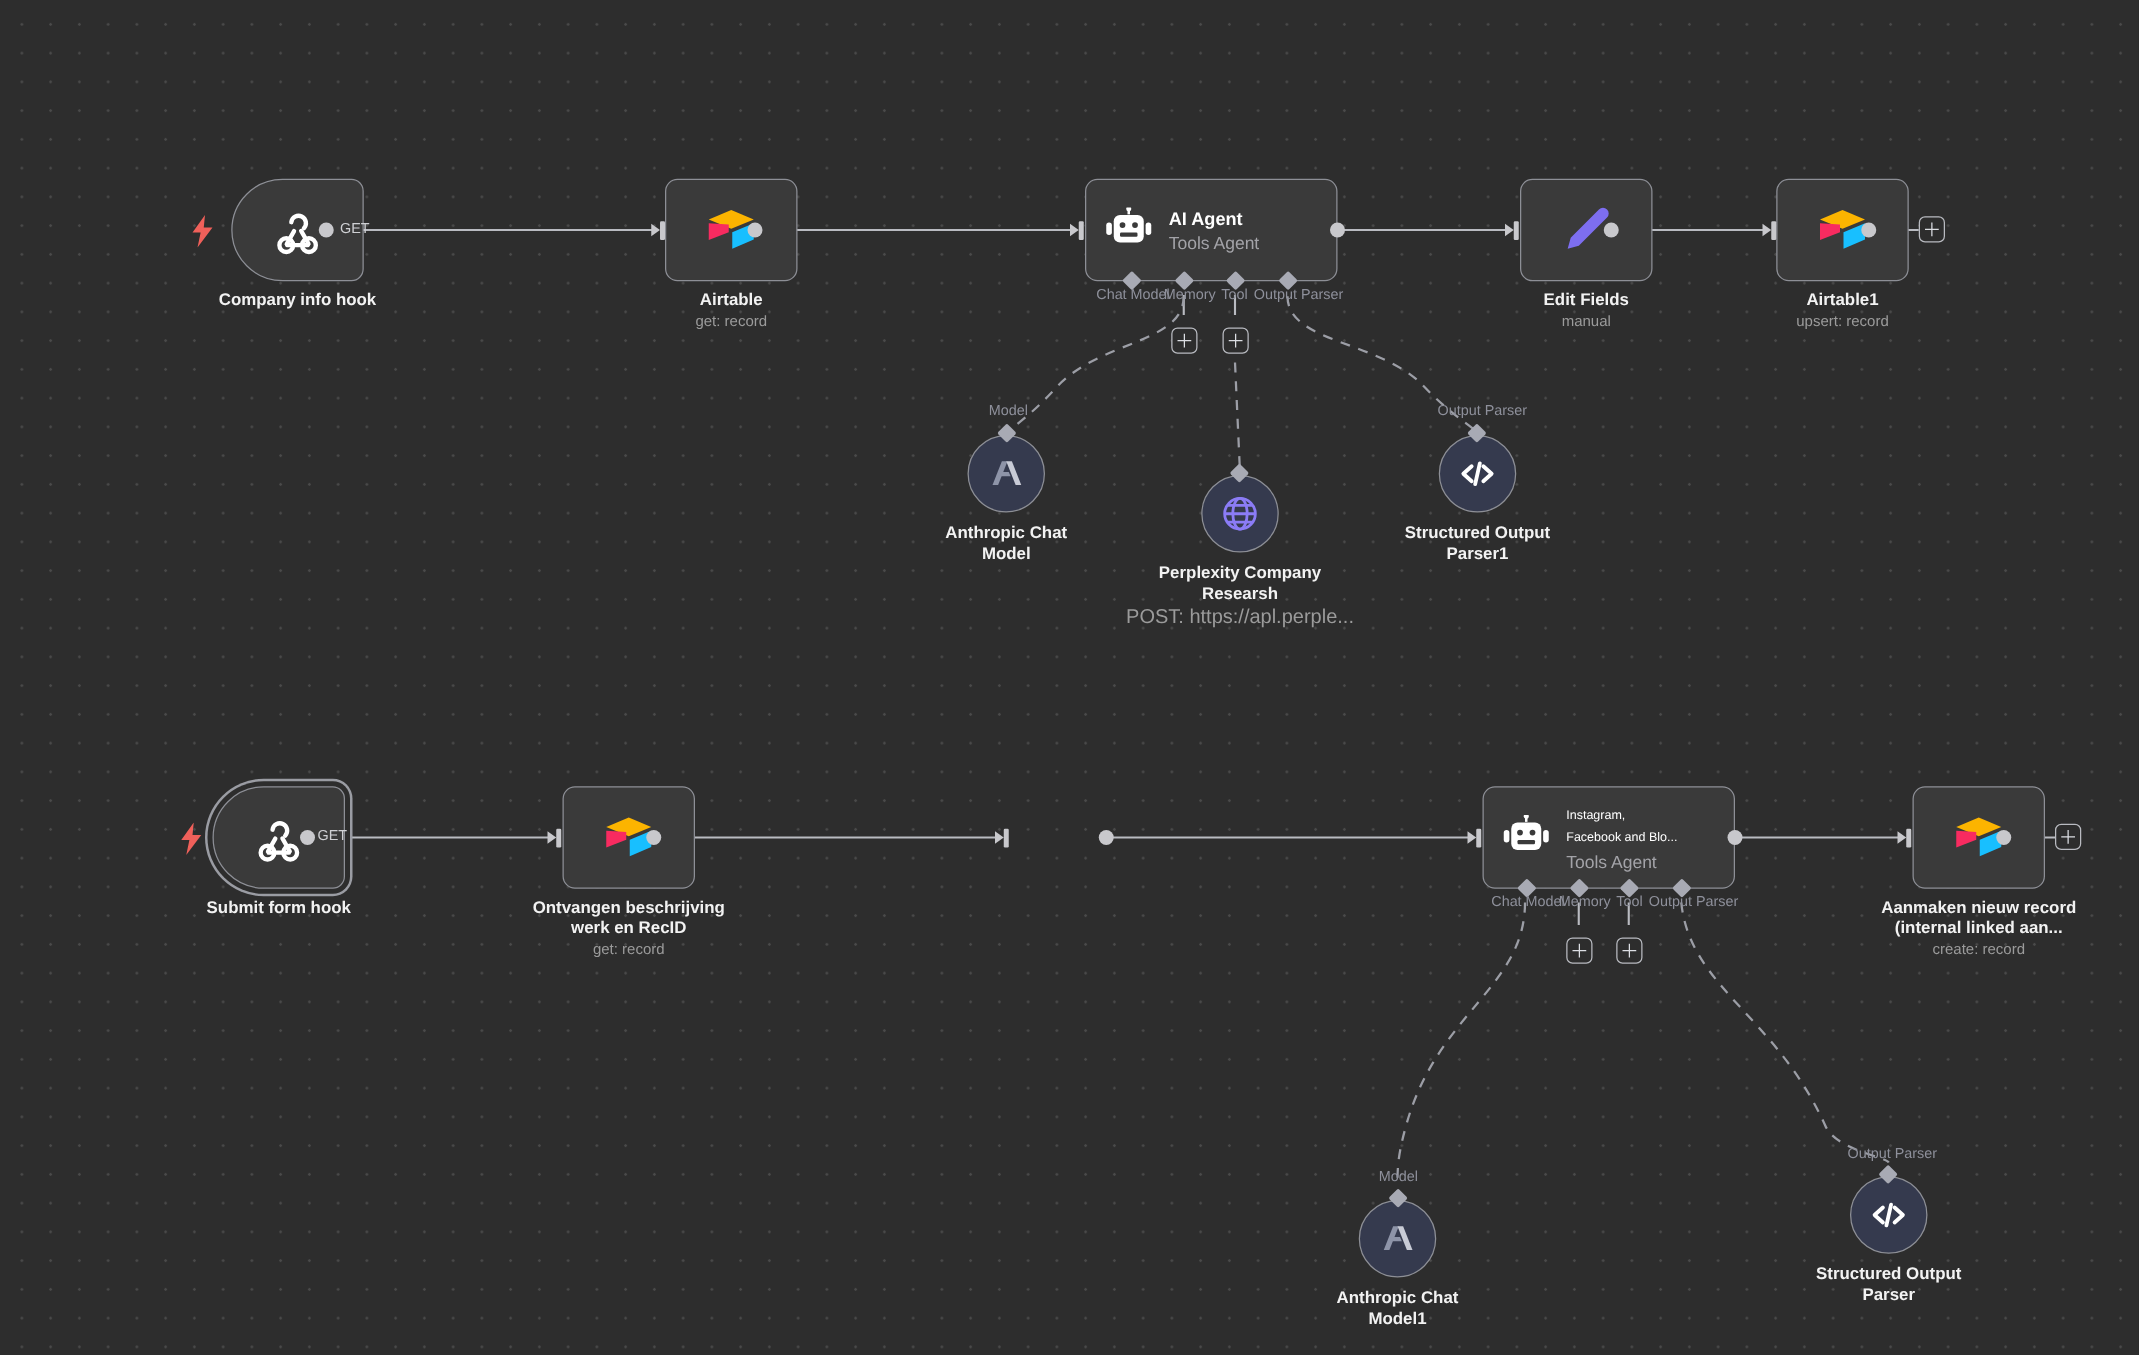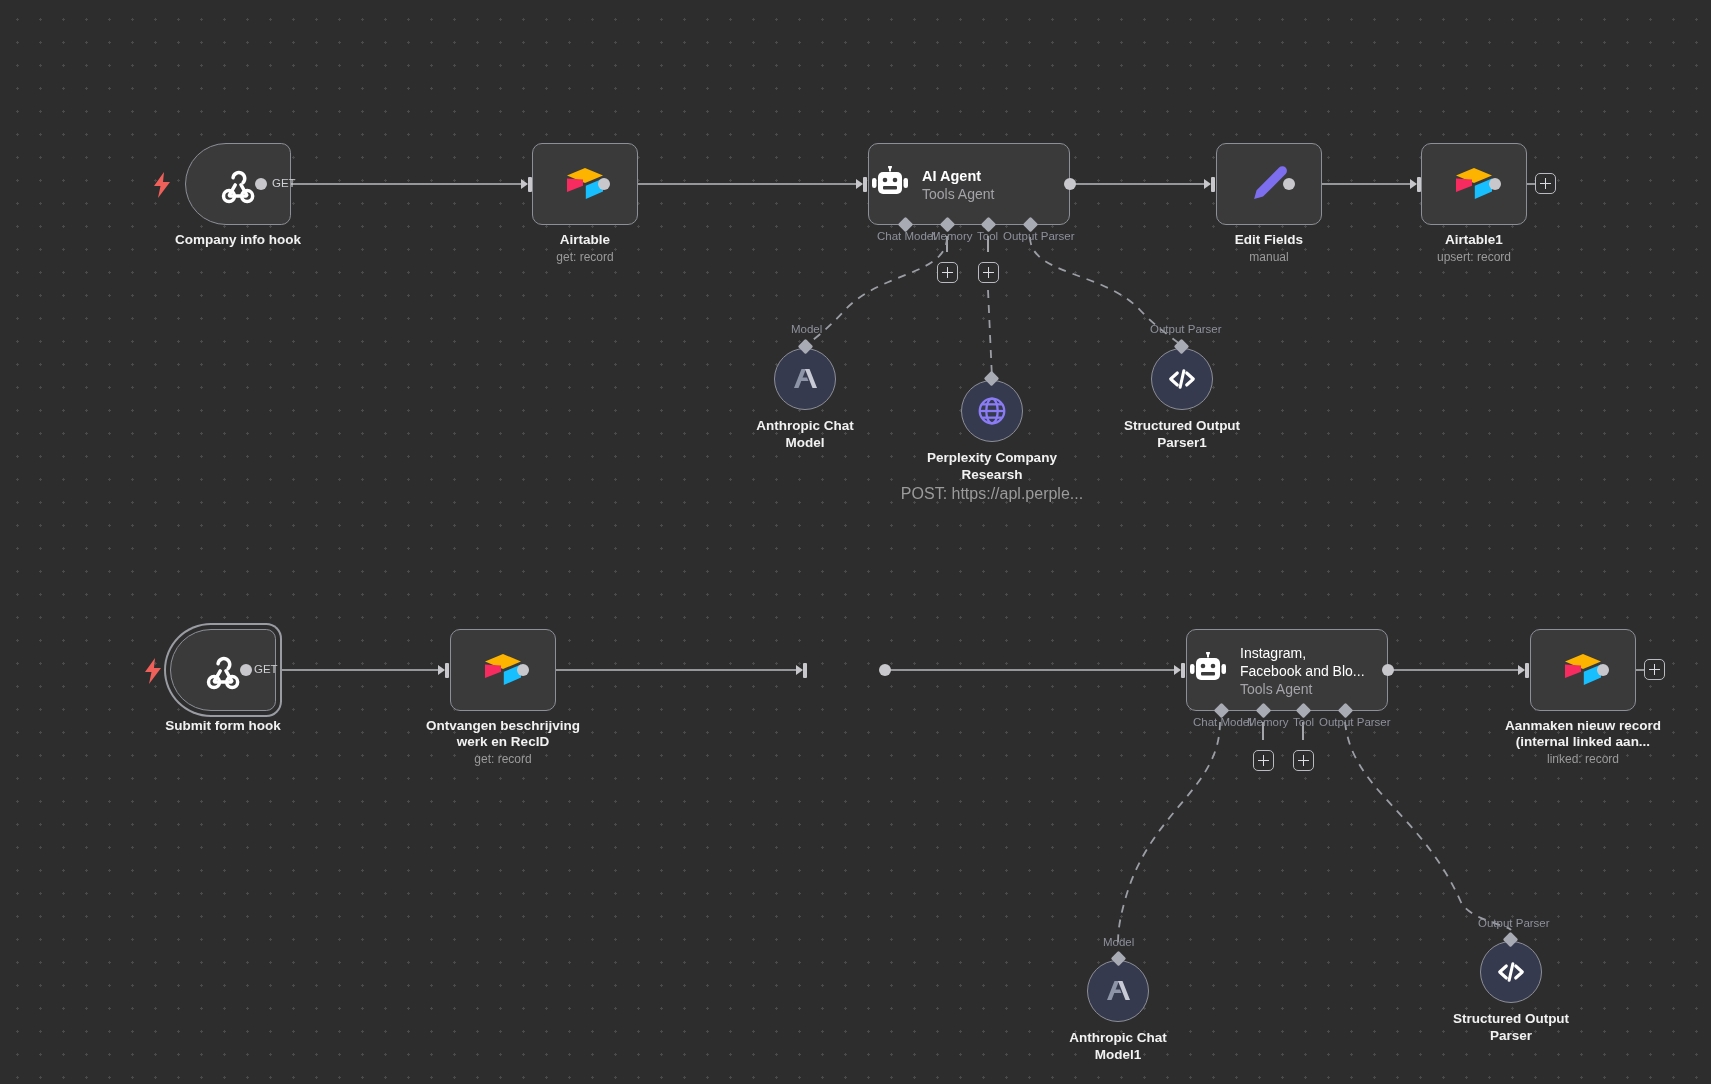--- a/index.html
+++ b/index.html
@@ -45,21 +45,21 @@
   .node.trigger {
     border-radius: 42px 10px 10px 42px;
   }
   .node.trigger.selected {
     box-shadow: 0 0 0 4px #2d2d2d, 0 0 0 6px #9a9ca3;
   }
   .node.wide {
     width: 202px;
     height: 82px;
     justify-content: flex-start;
-    padding-left: 1px;
+    padding-left: 14px;
     gap: 12px;
   }
   .node-title {
     position: absolute;
     top: 88px;
     left: 50%;
     transform: translateX(-50%);
     width: 200px;
     text-align: center;
     color: #f2f2f2;
@@ -83,21 +83,21 @@
   
   .agent-text { display: flex; flex-direction: column; justify-content: center; }
   .agent-name {
     color: #ffffff;
     font-size: 14.5px;
     font-weight: bold;
     line-height: 18px;
     max-width: 128px;
     white-space: pre-line;
   }
-  .agent-name.reg { font-weight: normal; font-size: 14px; }
+  .agent-name.reg { font-weight: normal; font-size: 10px; }
   .agent-sub { color: #a3a3a8; font-size: 14px; line-height: 16px; margin-top: 1px; }
 
   
   .port-out {
     position: absolute;
     width: 12px; height: 12px;
     border-radius: 50%;
     background: #c8c8cc;
     z-index: 4;
   }
@@ -458,21 +458,21 @@
         <div class="bar"></div>
     </div>
     <div class="node" style="left:1530px; top:629px;">
       <svg class="ico" width="44" height="40" viewBox="0 0 44 40">
         <path d="M22 4 L40 11.5 L22 19 L4 11.5 Z" fill="#fcb400"></path>
         <path d="M4 14.5 L4 28 L20 21.8 L20 15.5 Z" fill="#f82b60"></path>
         <path d="M22.8 21.8 L22.8 35 L40 27.6 L40 14.5 Z" fill="#18bfff"></path>
       </svg>
       <div class="node-title" style="width:250px;">Aanmaken nieuw record
 (internal linked aan...</div>
-      <div class="node-sub" style="top:122px;">linked: record</div>
+      <div class="node-sub" style="top:122px;">create: record</div>
     </div>
     <div class="port-out" style="left:1597px; top:664px;"></div>
     <div class="plus-btn" style="left:1644px; top:659px;"></div>
 
     <div class="conn-label" style="left:1103px; top:936px;">Model</div>
     <div class="diamond" style="left:1113px; top:953px;"></div>
     <div class="subnode" style="left:1087px; top:960px;">
       <svg class="ico" width="30" height="28" viewBox="0 0 30 28">
         <path d="M4 23 L11.5 4 L16 4 L8.5 23 Z" fill="#8e94a8"></path>
         <path d="M9.5 12.5 L17 12.5 L18.5 16 L11 16 Z" fill="#8e94a8"></path>

